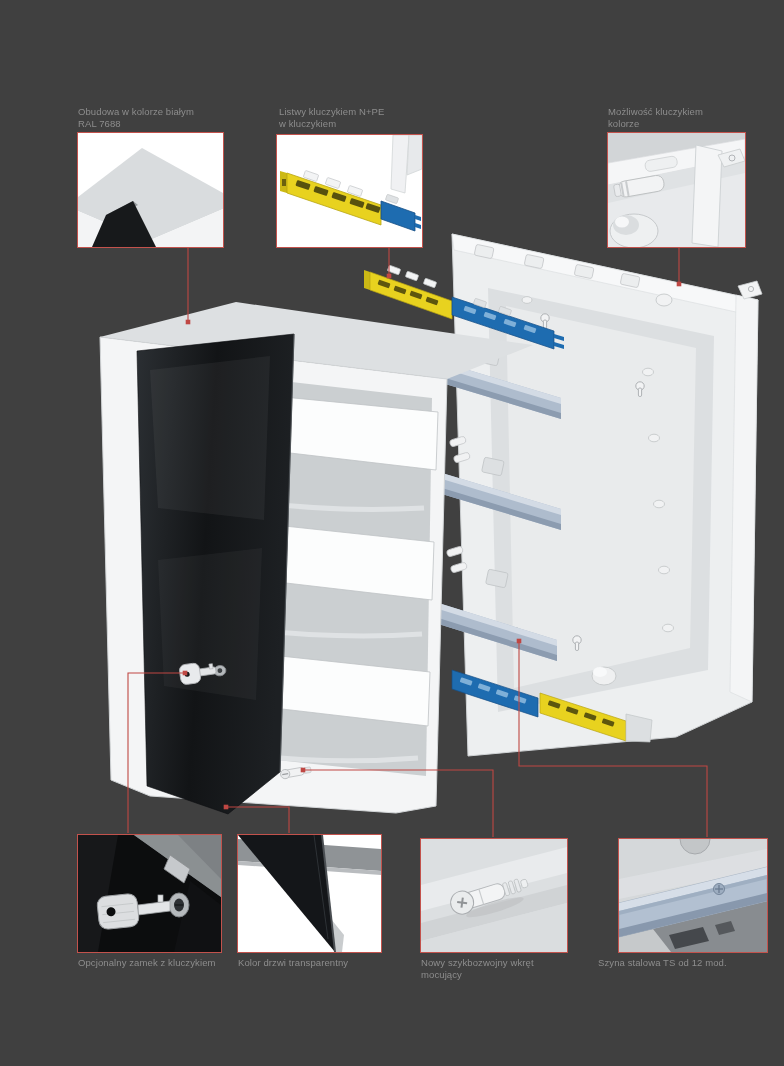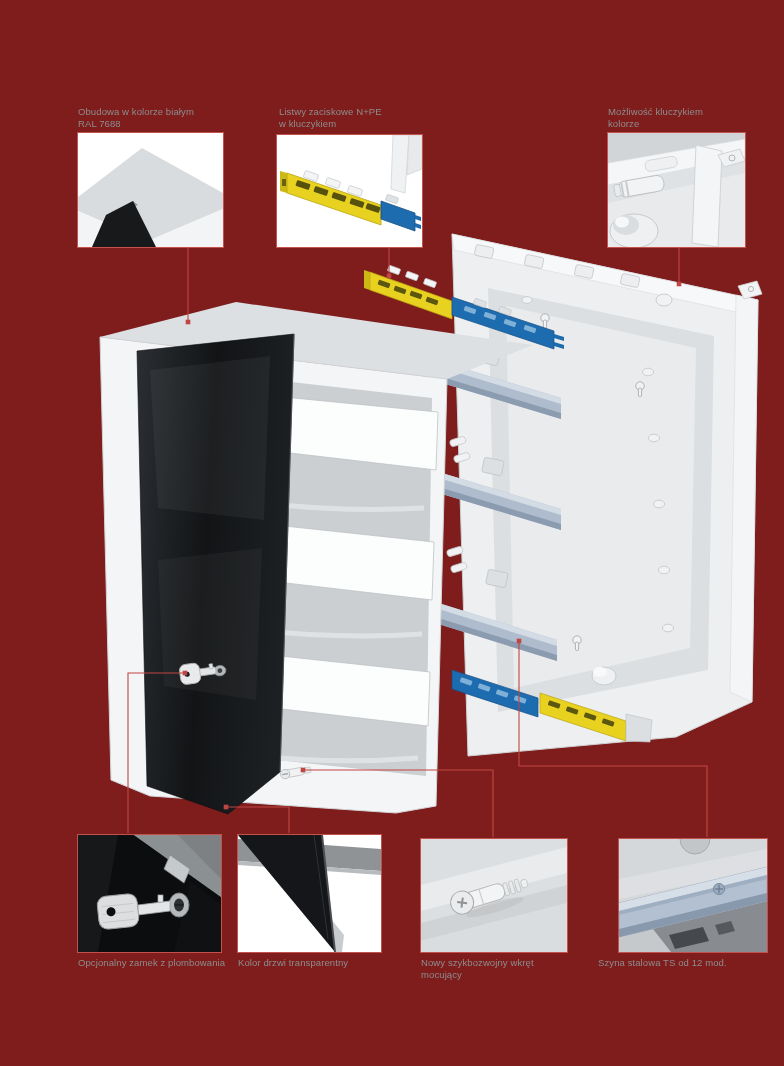--- a/index.html
+++ b/index.html
@@ -1,16 +1,16 @@
 <!DOCTYPE html>
 <html><head>
 <meta charset="utf-8">
 <style>
   html,body{margin:0;padding:0;background:#ffffff;}
-  #canvas{position:relative;width:784px;height:1066px;background:#7f1d1d;overflow:hidden;
+  #canvas{position:relative;width:784px;height:1066px;background:#404040;overflow:hidden;
           font-family:"Liberation Sans", sans-serif;}
   .label{position:absolute;font-size:9.5px;line-height:12px;color:#8d8d8d;letter-spacing:.1px;white-space:nowrap;}
   .callout-box{position:absolute;box-sizing:border-box;border:1px solid #c3524c;background:#ffffff;}
   .callout-box svg{display:block;width:100%;height:100%;}
   #main-illustration{position:absolute;left:0;top:0;width:784px;height:1066px;}
 </style>
 </head>
 <body>
 
 <div id="canvas">
@@ -206,21 +206,21 @@
       <rect x="300.7" y="767.7" width="4.6" height="4.6"></rect>
       <rect x="516.7" y="638.7" width="4.6" height="4.6"></rect>
     </g>
   </svg>
 
   <div class="label" style="left:78px;top:106px">
     <span>Obudowa w kolorze białym</span><br>
     <span>RAL 7688</span>
   </div>
   <div class="label" style="left:279px;top:106px">
-    <span>Listwy zaciskowe N+PE</span><br>
+    <span>Listwy kluczykiem N+PE</span><br>
     <span>w kluczykiem</span>
   </div>
   <div class="label" style="left:608px;top:106px">
     <span>Możliwość kluczykiem</span><br>
     <span>kolorze</span>
   </div>
 
   <div class="callout-box" style="left:77px;top:132px;width:147px;height:116px">
     <svg viewBox="0 0 145 114" preserveAspectRatio="none">
       <rect width="145" height="114" fill="#ffffff"></rect>
@@ -353,21 +353,21 @@
       <polygon points="0,64 148,28 148,36 0,72" fill="#d6dee8"></polygon>
       <polygon points="0,72 148,36 148,40 0,76" fill="#9fafc2"></polygon>
       <polygon points="0,90 148,54 148,62 0,98" fill="#8898ad"></polygon>
       <circle cx="100" cy="50" r="5.5" fill="#9dadc0" stroke="#75869b" stroke-width="1"></circle>
       <line x1="96" y1="50" x2="104" y2="50" stroke="#6b7c91" stroke-width="1.3"></line>
       <line x1="100" y1="46" x2="100" y2="54" stroke="#6b7c91" stroke-width="1.3"></line>
     </svg>
   </div>
 
   <div class="label" style="left:78px;top:957px">
-    <span>Opcjonalny zamek z plombowania</span>
+    <span>Opcjonalny zamek z kluczykiem</span>
   </div>
   <div class="label" style="left:238px;top:957px">
     <span>Kolor drzwi transparentny</span>
   </div>
   <div class="label" style="left:421px;top:957px">
     <span>Nowy szykbozwojny wkręt</span><br>
     <span>mocujący</span>
   </div>
   <div class="label" style="left:598px;top:957px">
     <span>Szyna stalowa TS od 12 mod.</span>

